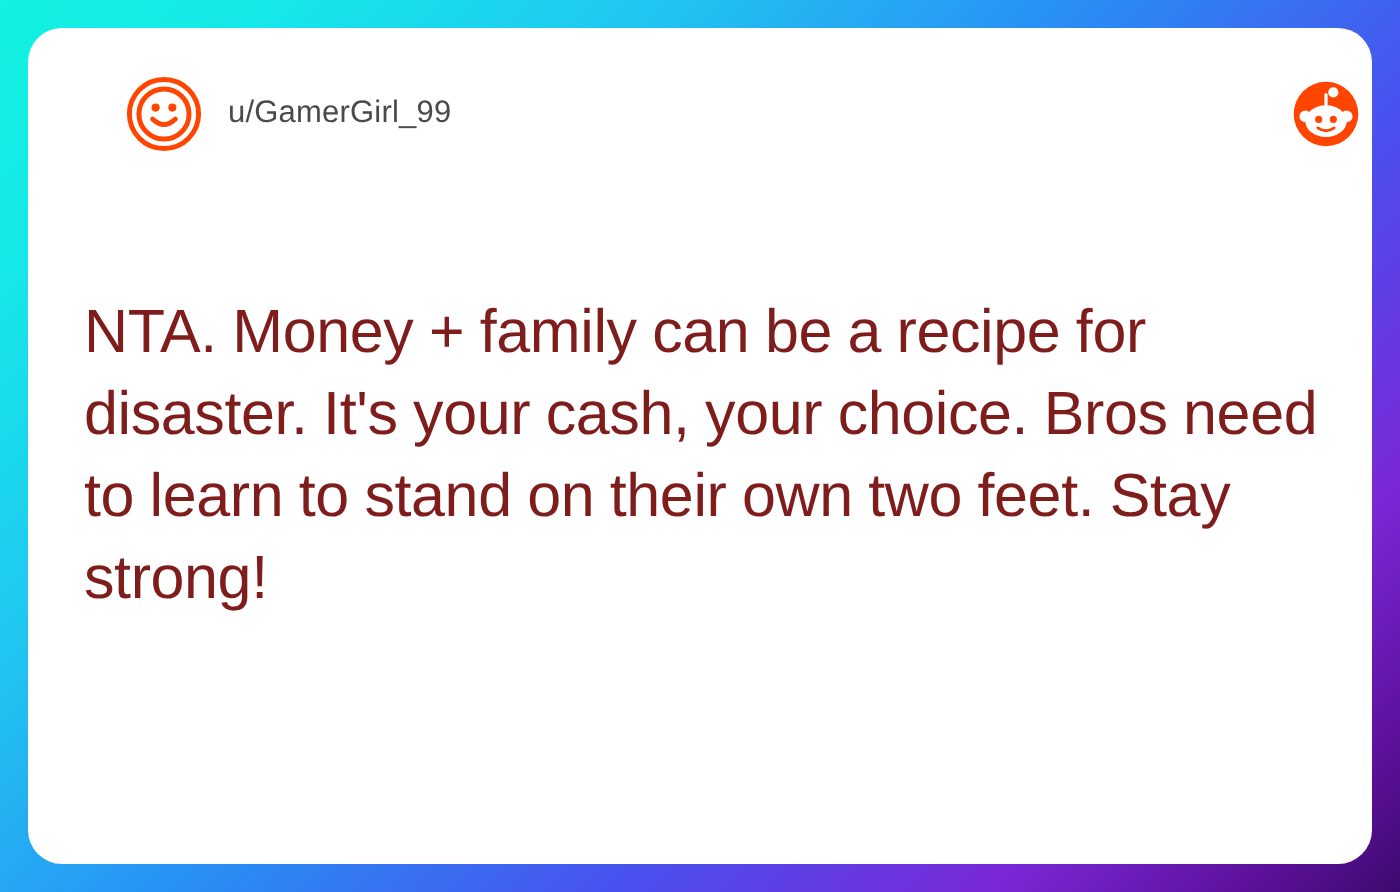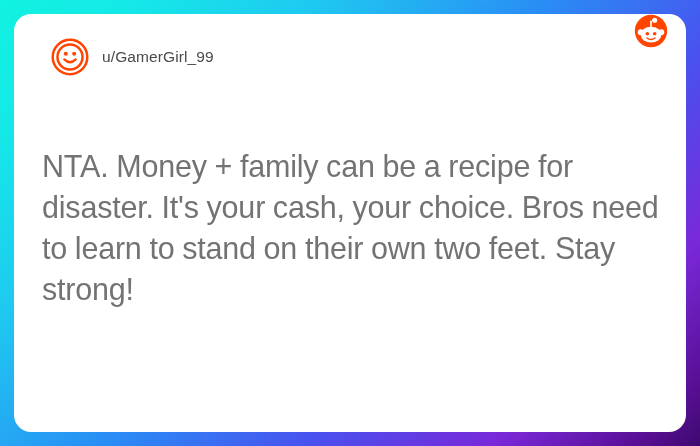--- a/index.html
+++ b/index.html
@@ -37,25 +37,26 @@
     width: 672px;
     height: 418px;
     background: #ffffff;
     border-radius: 17px;
     overflow: hidden;
   }
 
   
   .card-header {
     position: absolute;
-    left: 0;
+    left: 12px;
     top: 0;
     width: 100%;
     height: 86px;
     display: flex;
+    align-items: center;
     padding: 0 18px 0 37px;
   }
 
   .author {
     display: flex;
     align-items: center;
     gap: 13px;
   }
 
   .avatar-icon {
@@ -83,21 +84,21 @@
   }
 
   
   .comment-body {
     position: absolute;
     left: 28px;
     top: 132px;
     width: 622px;
     font-size: 30.5px;
     line-height: 41px;
-    color: #737373;
+    color: #7f1d1d;
     letter-spacing: -0.2px;
     font-weight: 400;
     word-spacing: -0.5px;
   }
 </style>
 </head>
 <body>
 
 <div id="screen">
 

